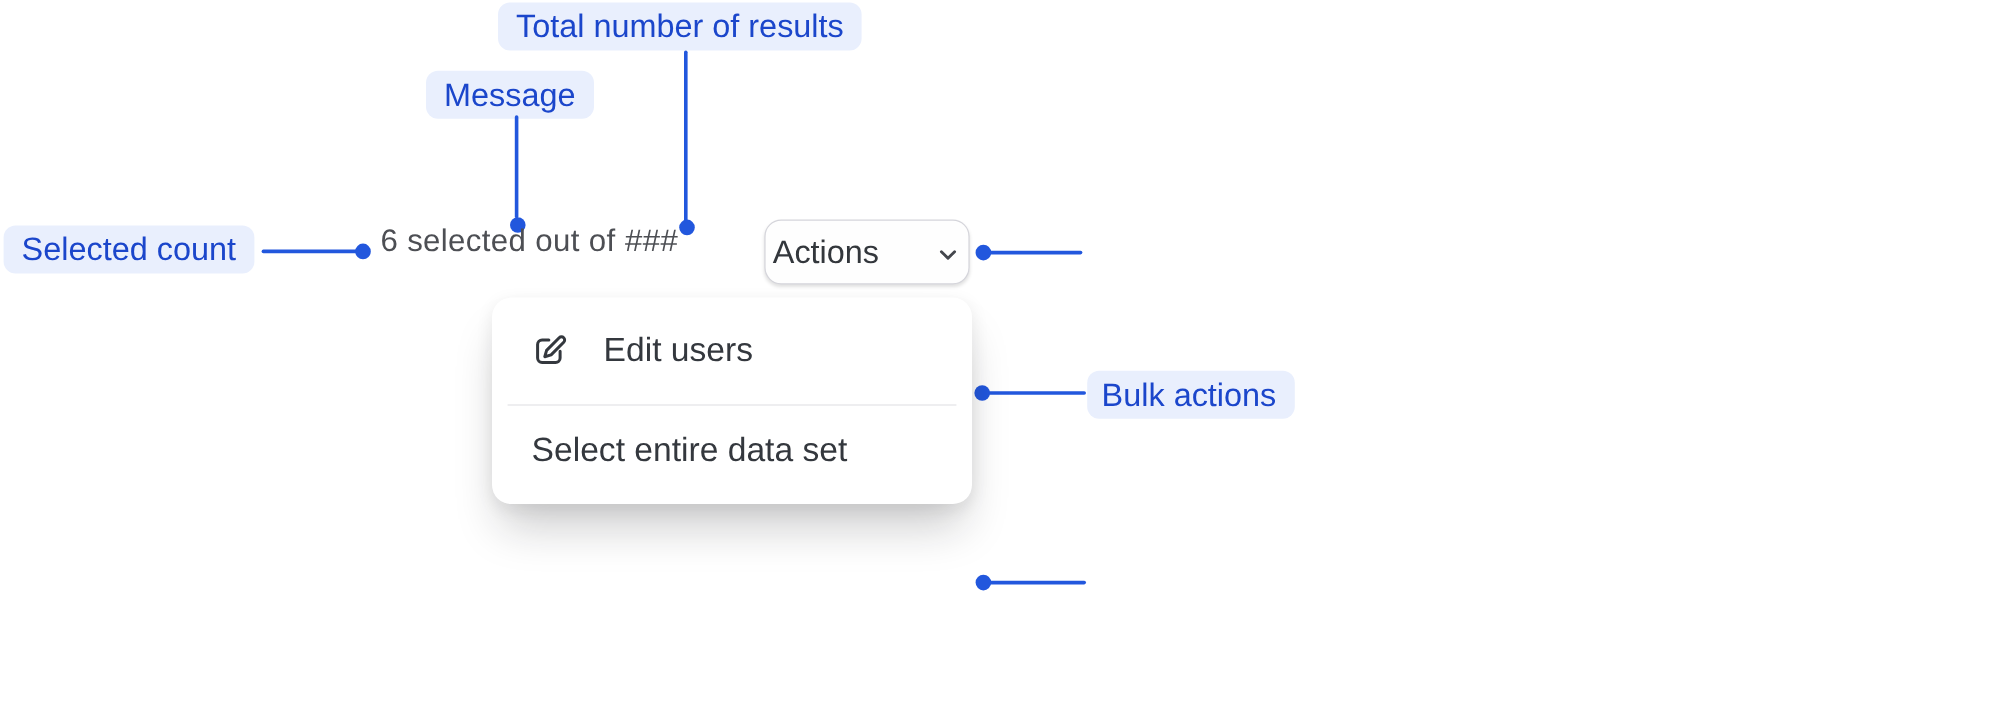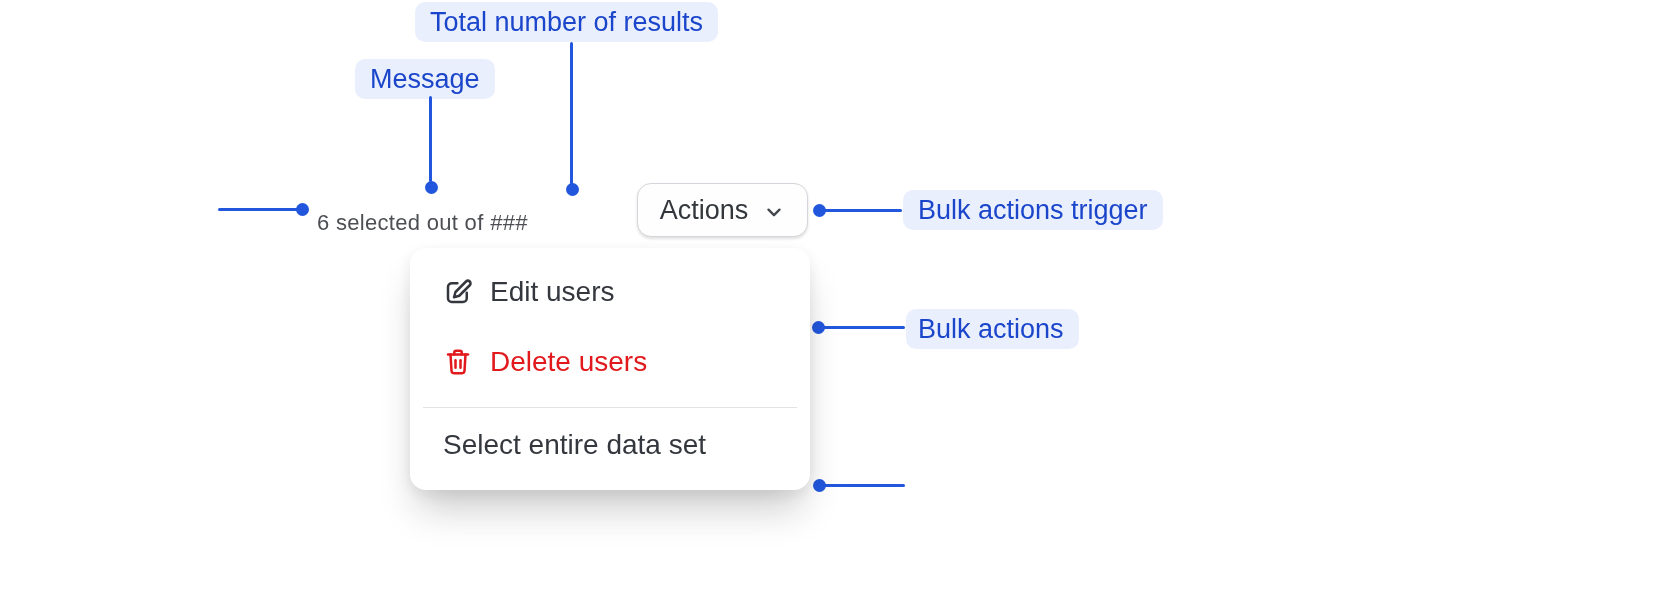--- a/index.html
+++ b/index.html
@@ -32,36 +32,36 @@
   .dot {
     position: absolute;
     width: 13px; height: 13px;
     border-radius: 50%;
     background: #2257dd;
   }
 
   
   .summary {
     position: absolute;
-    left: 317px; top: 208px;
-    font-size: 22px;
+    left: 317px; top: 185px;
+    font-size: 26px;
     line-height: 30px;
     color: #4d4f54;
     white-space: nowrap;
     letter-spacing: 0.3px;
   }
   .summary .hashes { font-style: italic; }
 
   
   .actions-btn {
     position: absolute;
     left: 637px; top: 183px;
     width: 171px; height: 54px;
     box-sizing: border-box;
-    display: flex; align-items: center; justify-content: center; gap: 15px;
+    display: flex; align-items: center; justify-content: space-between; gap: 15px;
     background: #fefefe;
     border: 1px solid #d5d5db;
     border-radius: 14px;
     box-shadow: 0 2px 3px rgba(0,0,0,0.12);
     font-size: 27px;
     color: #33373c;
     cursor: pointer;
   }
   .actions-btn .chev { display: flex; color: #44474d; margin-top: 3px; }
 
@@ -73,42 +73,42 @@
     box-sizing: border-box;
     background: #ffffff;
     border-radius: 16px;
     padding: 9px 0 10px;
     box-shadow: 0 26px 38px -8px rgba(24,24,28,0.22), 0 4px 14px rgba(24,24,28,0.08);
   }
   .menu-item {
     display: flex; align-items: center;
     height: 70px;
     padding: 0 20px 0 33px;
-    gap: 17px;
+    gap: 30px;
     font-size: 28px;
     color: #34383e;
     cursor: pointer;
     white-space: nowrap;
   }
   .menu-item.danger { color: #e2191c; }
   .menu-item .mi-icon { display: flex; flex: 0 0 auto; }
   .menu-divider {
     height: 1px;
     background: #e3e3e6;
     margin: 10px 13px 2px;
   }
 </style>
 </head>
 <body>
 
 <div class="canvas">
 
   <div class="pill" style="left:355px; top:59px;">Message</div>
   <div class="pill" style="left:415px; top:2px;">Total number of results</div>
-  <div class="pill" style="left:903px; top:190px;">Bulk actions trigger</div>
+  <div class="pill" style="left:3px; top:188px;">Selected count</div>
   <div class="pill" style="left:906px; top:309px;padding-left:12px;">Bulk actions</div>
 
   <div class="vline" style="left:570px; top:42px; height:144px;"></div>
   <div class="dot" style="left:566px; top:183px;"></div>
 
   <div class="vline" style="left:429px; top:96px; height:86px;"></div>
   <div class="dot" style="left:425px; top:181px;"></div>
 
   <div class="hline" style="left:218px; top:208px; width:84px;"></div>
   <div class="dot" style="left:296px; top:203px;"></div>
@@ -142,32 +142,20 @@
     <div class="menu-item">
       <span class="mi-icon">
         <svg viewBox="0 0 24 24" width="30" height="30" fill="none" stroke="currentColor" stroke-width="2" stroke-linecap="round" stroke-linejoin="round">
           <path d="M11.5 5H7a3 3 0 0 0-3 3v9a3 3 0 0 0 3 3h9a3 3 0 0 0 3-3v-4.5"></path>
           <path d="M18.4 3.6a2.1 2.1 0 0 1 3 3L13 15l-4.2 1.2L10 12z"></path>
         </svg>
       </span>
       <span>Edit users</span>
     </div>
 
-    <div class="menu-item danger">
-      <span class="mi-icon">
-        <svg viewBox="0 0 24 24" width="30" height="30" fill="none" stroke="currentColor" stroke-width="2" stroke-linecap="round" stroke-linejoin="round">
-          <path d="M4 6h16"></path>
-          <path d="M9 6V4.5A1.5 1.5 0 0 1 10.5 3h3A1.5 1.5 0 0 1 15 4.5V6"></path>
-          <path d="M6 6l.8 13a2 2 0 0 0 2 1.9h6.4a2 2 0 0 0 2-1.9L18 6"></path>
-          <path d="M10 10.5v6"></path>
-          <path d="M14 10.5v6"></path>
-        </svg>
-      </span>
-      <span>Delete users</span>
-    </div>
 
     <div class="menu-divider"></div>
 
     <div class="menu-item">
       <span>Select entire data set</span>
     </div>
 
 
   </div>
 

